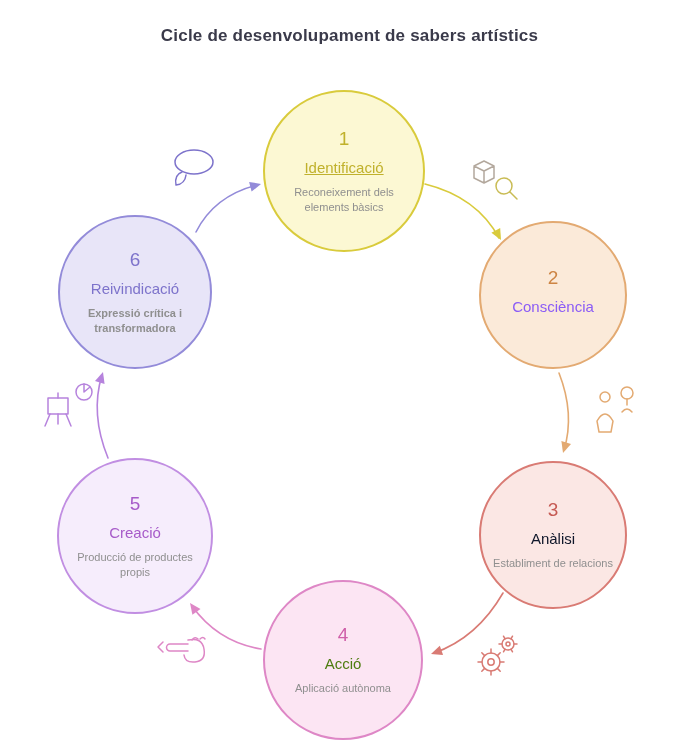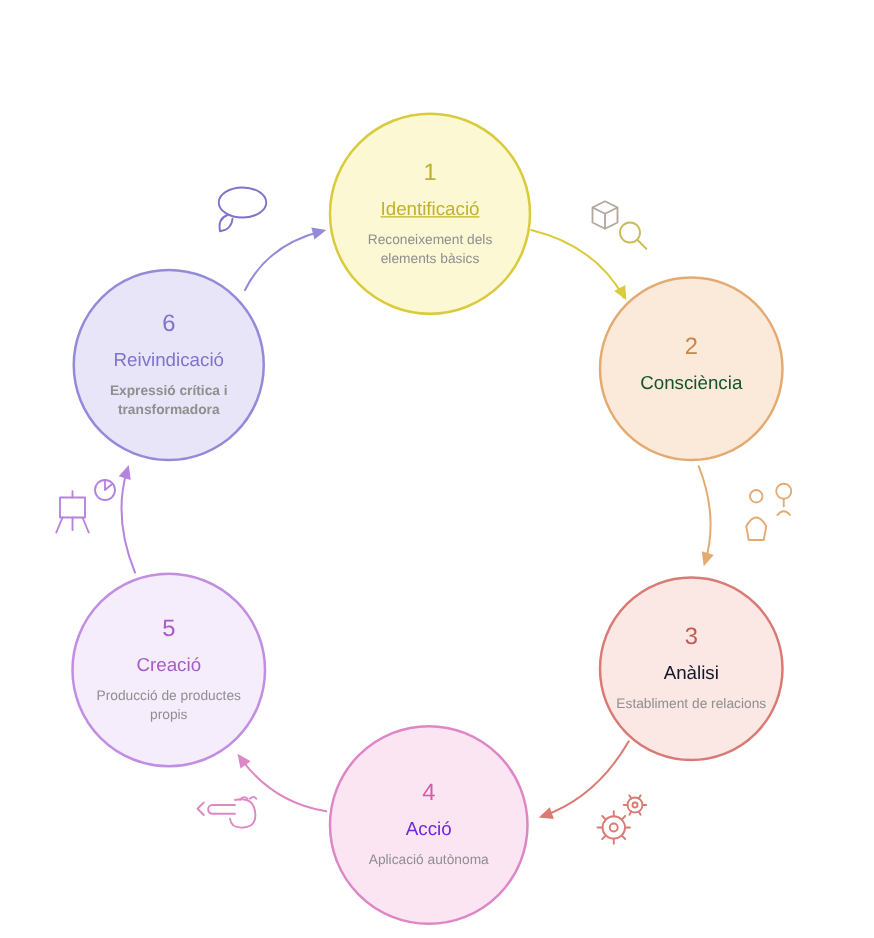--- a/index.html
+++ b/index.html
@@ -51,41 +51,42 @@
     pointer-events: none;
   }
   .arrow path { fill: none; stroke-width: 1.6; stroke-linecap: round; }
   .icon { fill: none; stroke-width: 1.5; stroke-linecap: round; stroke-linejoin: round; }
 </style>
 <title>Cicle de desenvolupament de sabers artístics</title></head>
 <body>
 
 <div class="canvas">
 
+  <h1 class="title">Cicle de desenvolupament de sabers artístics</h1>
 
   <div class="node node-1" style="background: rgb(252, 248, 211); border-color: rgb(217, 203, 60);">
     <div class="num" style="color: rgb(192, 177, 44);">1</div>
     <div class="label" style="color: rgb(192, 177, 44); text-decoration: underline;">Identificació</div>
     <div class="desc" style="color: rgb(143, 143, 143);">Reconeixement dels elements bàsics</div>
   </div>
 
   <div class="node node-2" style="background: rgb(251, 234, 217); border-color: rgb(227, 170, 114);">
     <div class="num" style="color: rgb(205, 133, 68);">2</div>
-    <div class="label" style="color: #14532d;">Consciència</div>
+    <div class="label" style="color: #8b5cf6;">Consciència</div>
   </div>
 
   <div class="node node-3" style="background: rgb(251, 231, 228); border-color: rgb(217, 123, 116);">
     <div class="num" style="color: rgb(198, 90, 83);">3</div>
     <div class="label" style="color: #0f172a;">Anàlisi</div>
     <div class="desc" style="color: rgb(143, 143, 143);">Establiment de relacions</div>
   </div>
 
   <div class="node node-4" style="background: rgb(252, 229, 243); border-color: rgb(222, 135, 198);">
     <div class="num" style="color: rgb(207, 95, 169);">4</div>
-    <div class="label" style="color: #6d28d9;">Acció</div>
+    <div class="label" style="color: #4d7c0f;">Acció</div>
     <div class="desc" style="color: rgb(143, 143, 143);">Aplicació autònoma</div>
   </div>
 
   <div class="node node-5" style="background: rgb(246, 237, 252); border-color: rgb(193, 142, 226);">
     <div class="num" style="color: rgb(167, 91, 201);">5</div>
     <div class="label" style="color: rgb(167, 91, 201);">Creació</div>
     <div class="desc" style="color: rgb(143, 143, 143);">Producció de productes propis</div>
   </div>
 
   <div class="node node-6" style="background: rgb(232, 229, 248); border-color: rgb(147, 139, 217);">

